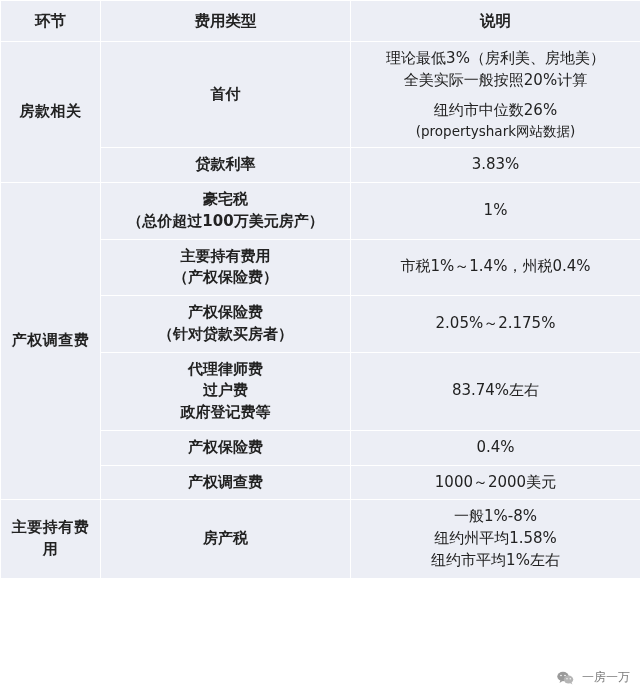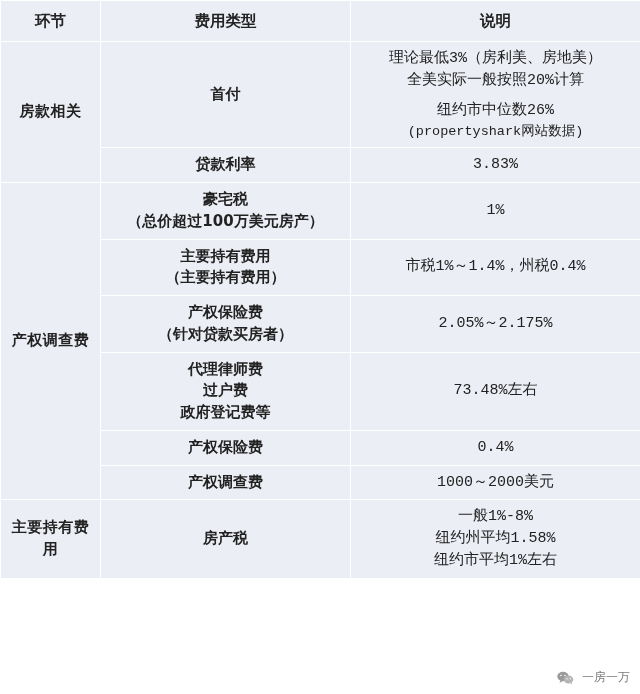--- a/index.html
+++ b/index.html
@@ -44,21 +44,20 @@
   td.stage-cell {
     font-weight: bold;
     font-size: 15.5px;
     letter-spacing: 0.5px;
   }
   td.type-cell {
     font-weight: bold;
   }
   td.desc-cell {
     font-weight: normal;
-    font-family: Liberation Mono, monospace;
   }
   .cell-line { display: block; }
   .cell-gap { display: block; height: 8px; }
   .small-note { font-size: 13.5px; text-align: center; }
 
   .footer {
     position: absolute;
     left: 0;
     bottom: 0;
     width: 640px;
@@ -123,40 +122,40 @@
       <td class="type-cell">
         <span class="cell-line">豪宅税</span>
         <span class="cell-line">（总价超过100万美元房产）</span>
       </td>
       <td class="desc-cell">1%</td>
     </tr>
 
     <tr>
       <td class="type-cell">
         <span class="cell-line">主要持有费用</span>
-        <span class="cell-line">（主要持有费用）</span>
+        <span class="cell-line">（产权保险费）</span>
       </td>
       <td class="desc-cell">市税1%～1.4%，州税0.4%</td>
     </tr>
 
     <tr>
       <td class="type-cell">
         <span class="cell-line">产权保险费</span>
         <span class="cell-line">（针对贷款买房者）</span>
       </td>
       <td class="desc-cell">2.05%～2.175%</td>
     </tr>
 
     <tr>
       <td class="type-cell">
         <span class="cell-line">代理律师费</span>
         <span class="cell-line">过户费</span>
         <span class="cell-line">政府登记费等</span>
       </td>
-      <td class="desc-cell">73.48%左右</td>
+      <td class="desc-cell">83.74%左右</td>
     </tr>
 
     <tr>
       <td class="type-cell">产权保险费</td>
       <td class="desc-cell">0.4%</td>
     </tr>
 
     <tr>
       <td class="type-cell">产权调查费</td>
       <td class="desc-cell">1000～2000美元</td>

